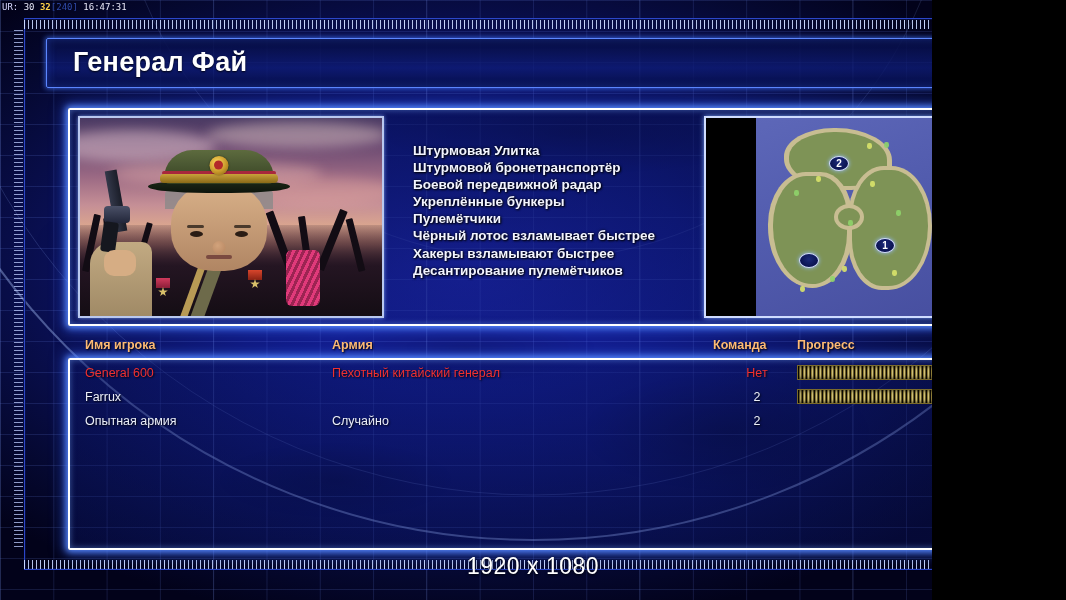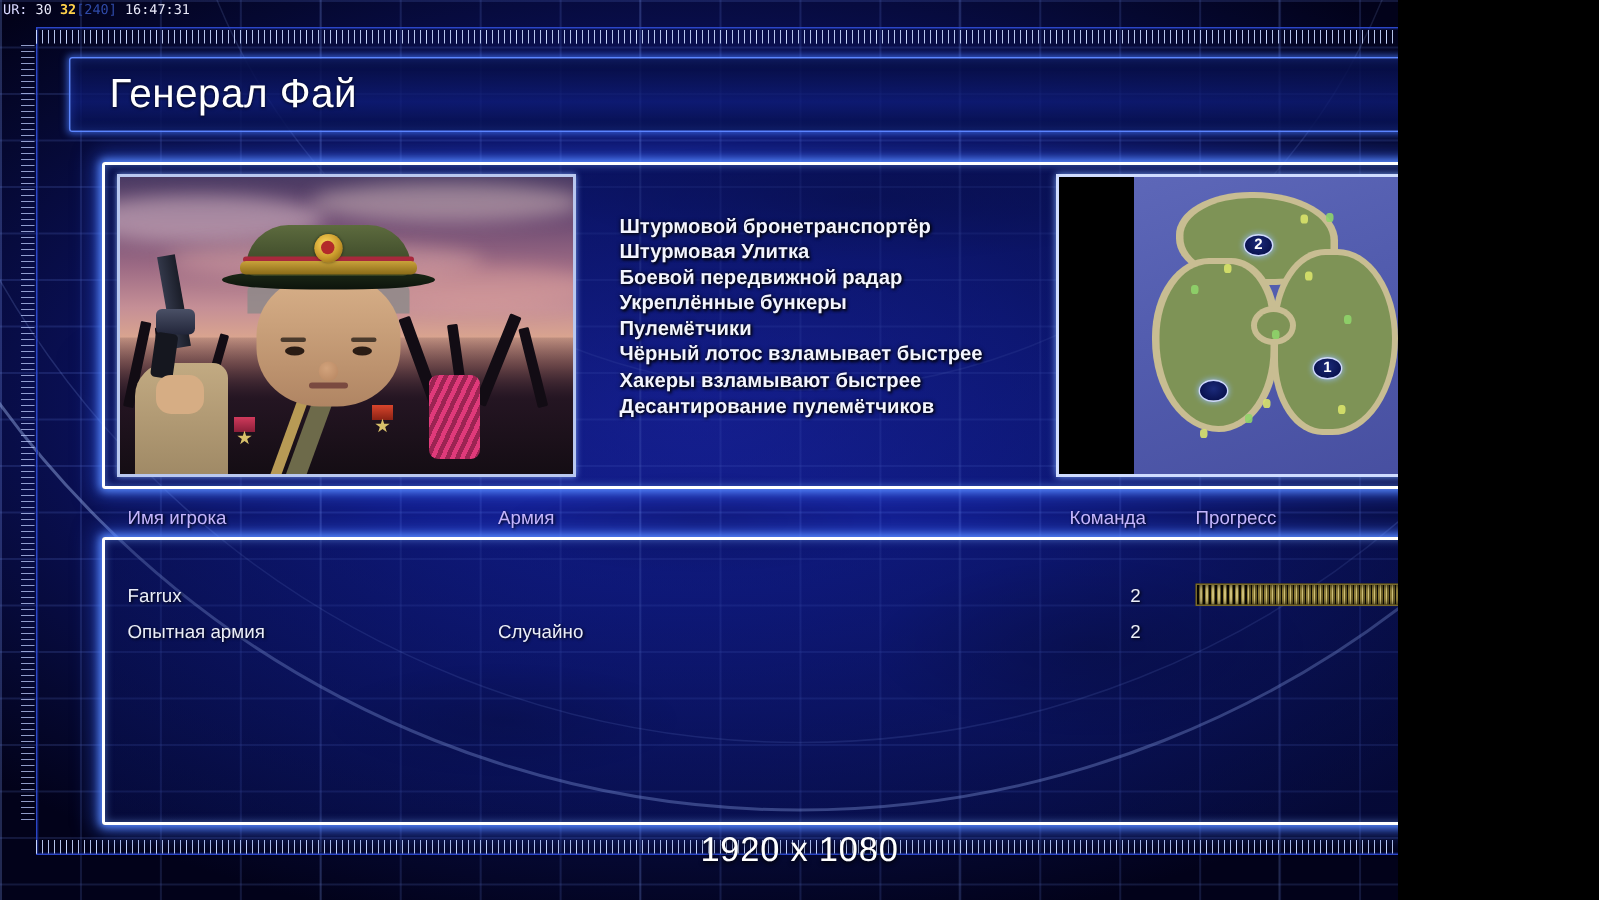--- a/index.html
+++ b/index.html
@@ -84,21 +84,21 @@
      background:rgba(10,22,110,.18);
   }
 
   
   #title-panel{ left:46px; top:38px; width:974px; height:50px; z-index:10;
      border-width:1px; border-color:#5c86ff;
      background:linear-gradient(to bottom, rgba(6,12,62,.92), rgba(14,28,120,.75) 60%, rgba(6,14,70,.9));
      box-shadow:0 0 5px 1px rgba(70,120,255,.7), inset 0 0 8px rgba(60,110,255,.35);
   }
   #page-title{ position:absolute; left:26px; top:8px; font-size:27px;
-     color:#ffffff; font-weight:400; letter-spacing:.3px;
+     color:#ffffff; font-weight:700; letter-spacing:.3px;
      text-shadow:0 1px 2px rgba(0,0,0,.85); }
 
   
   #content-panel{ left:68px; top:108px; width:930px; height:218px; z-index:10;
      background:linear-gradient(to bottom, rgba(8,16,80,.55), rgba(12,24,110,.35));
   }
   #portrait{ position:absolute; left:78px; top:116px; width:306px; height:202px; z-index:12;
      border:2px solid #b9c8ef; overflow:hidden; background:#241a2a;
      box-shadow:0 0 4px rgba(140,180,255,.8); }
   .pt-sky{ position:absolute; inset:0;
@@ -188,22 +188,22 @@
      border:1.5px solid #cdd8ff; box-shadow:0 0 4px rgba(150,190,255,.95);
      color:#ffffff; font-size:10px; font-weight:bold; text-align:center;
      line-height:13px; }
   .mm-res{ position:absolute; width:5px; height:6px; border-radius:40%;
      background:#d9e36a; opacity:.9; }
   .mm-res.g{ background:#8fd46a; }
 
   
   #table-head{ position:absolute; left:68px; top:338px; width:930px; height:20px;
      z-index:12; }
-  #table-head .th{ position:absolute; font-size:12.5px; font-weight:normal;
-     color:#c4b5fd; text-shadow:1px 1px 2px rgba(0,0,0,.9); top:0; }
+  #table-head .th{ position:absolute; font-size:12.5px; font-weight:bold;
+     color:#fdba74; text-shadow:1px 1px 2px rgba(0,0,0,.9); top:0; }
   #players-panel{ left:68px; top:358px; width:930px; height:192px; z-index:10;
      background:linear-gradient(to bottom, rgba(10,20,95,.42), rgba(12,26,120,.3)); }
   #rows{ position:absolute; left:68px; top:358px; width:930px; height:192px; z-index:13; }
   .prow{ position:absolute; left:0; width:930px; height:24px; }
   .cell{ position:absolute; font-size:12.5px; line-height:24px; white-space:nowrap;
      text-shadow:1px 1px 2px rgba(0,0,0,.9); }
   .c-name{ left:17px; } .c-army{ left:264px; } .c-team{ left:665px; width:48px; text-align:center; }
   .white{ color:#ebeef8; } .red{ color:#ef3030; }
   .pbar{ position:absolute; left:729px; top:4px; width:190px; height:15px;
      border:1px solid #7a6a2a; background:#120f06;
@@ -296,22 +296,22 @@
     <div class="pt-cap">
       <div class="pt-capbrim"></div>
       <div class="pt-capbody"></div>
       <div class="pt-capred"></div>
       <div class="pt-capband"></div>
       <div class="pt-emblem"></div>
     </div>
   </div>
 
   <ul id="ability-list">
+    <li>Штурмовая Улитка</li>
     <li>Штурмовой бронетранспортёр</li>
-    <li>Штурмовая Улитка</li>
     <li>Боевой передвижной радар</li>
     <li>Укреплённые бункеры</li>
     <li>Пулемётчики</li>
     <li>Чёрный лотос взламывает быстрее</li>
     <li>Хакеры взламывают быстрее</li>
     <li>Десантирование пулемётчиков</li>
   </ul>
 
   <div id="minimap-frame">
     <div id="minimap-img">
@@ -350,20 +350,26 @@
   <div id="table-head">
     <div class="th" style="left:17px;">Имя игрока</div>
     <div class="th" style="left:264px;">Армия</div>
     <div class="th" style="left:645px;">Команда</div>
     <div class="th" style="left:729px;">Прогресс</div>
   </div>
 
   <div class="glow-box" id="players-panel"></div>
 
   <div id="rows">
+    <div class="prow" style="top:3px;">
+      <div class="cell c-name red">General 600</div>
+      <div class="cell c-army red">Пехотный китайский генерал</div>
+      <div class="cell c-team red">Нет</div>
+      <div class="pbar"></div>
+    </div>
     <div class="prow" style="top:27px;">
       <div class="cell c-name white">Farrux</div>
       <div class="cell c-team white">2</div>
       <div class="pbar"></div>
     </div>
     <div class="prow" style="top:51px;padding-left:32px;">
       <div class="cell c-name white">Опытная армия</div>
       <div class="cell c-army white">Случайно</div>
       <div class="cell c-team white">2</div>
     </div>

